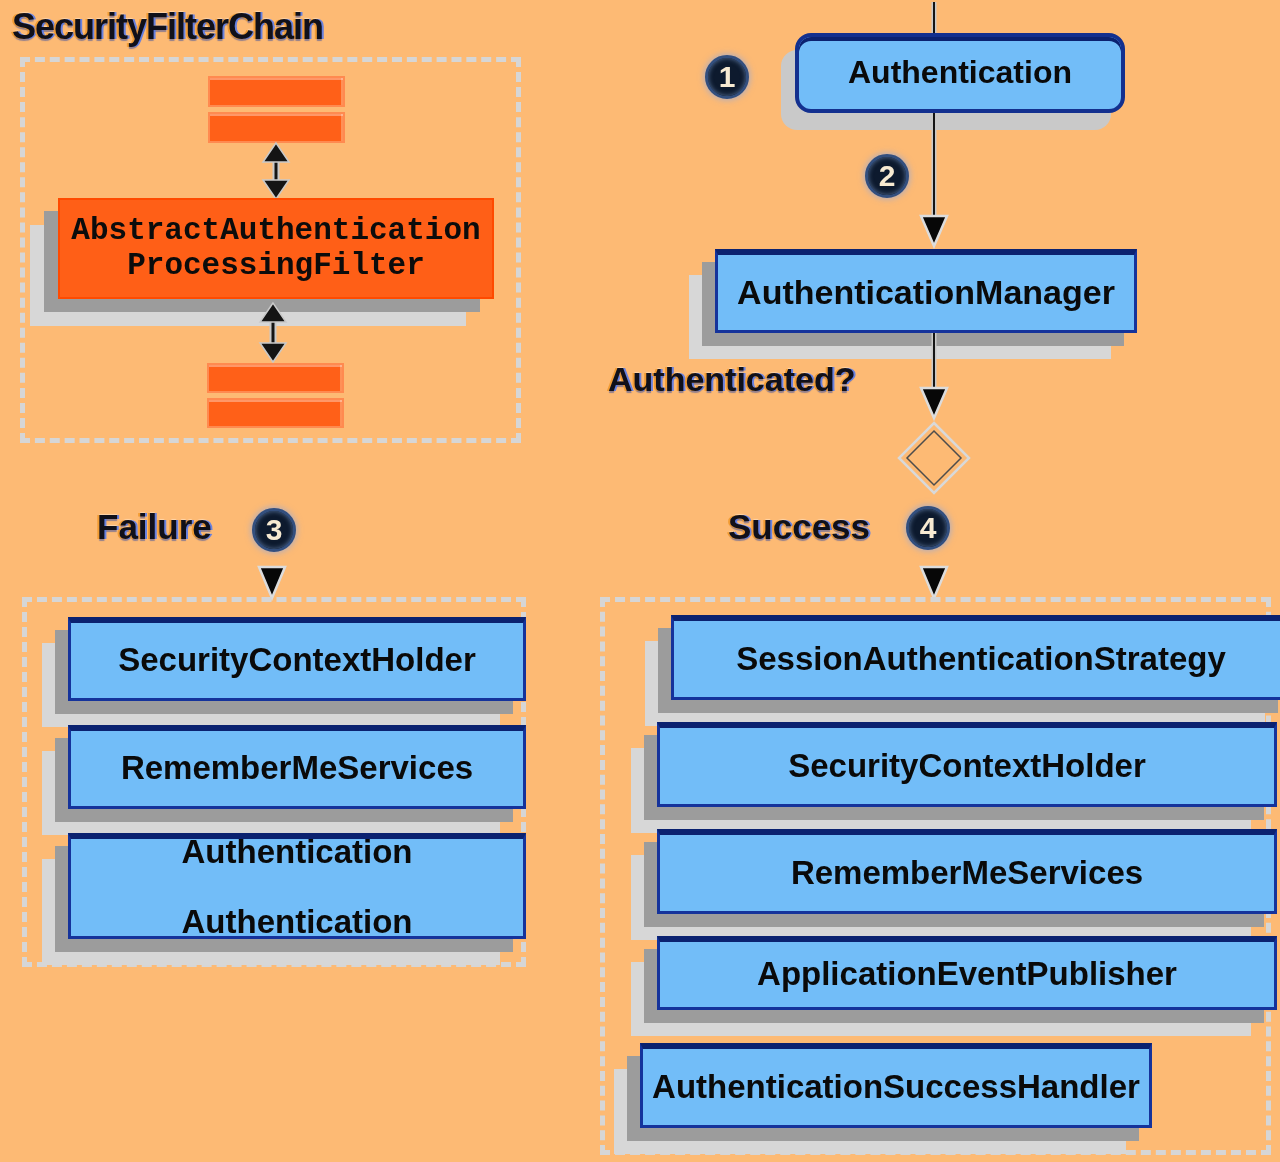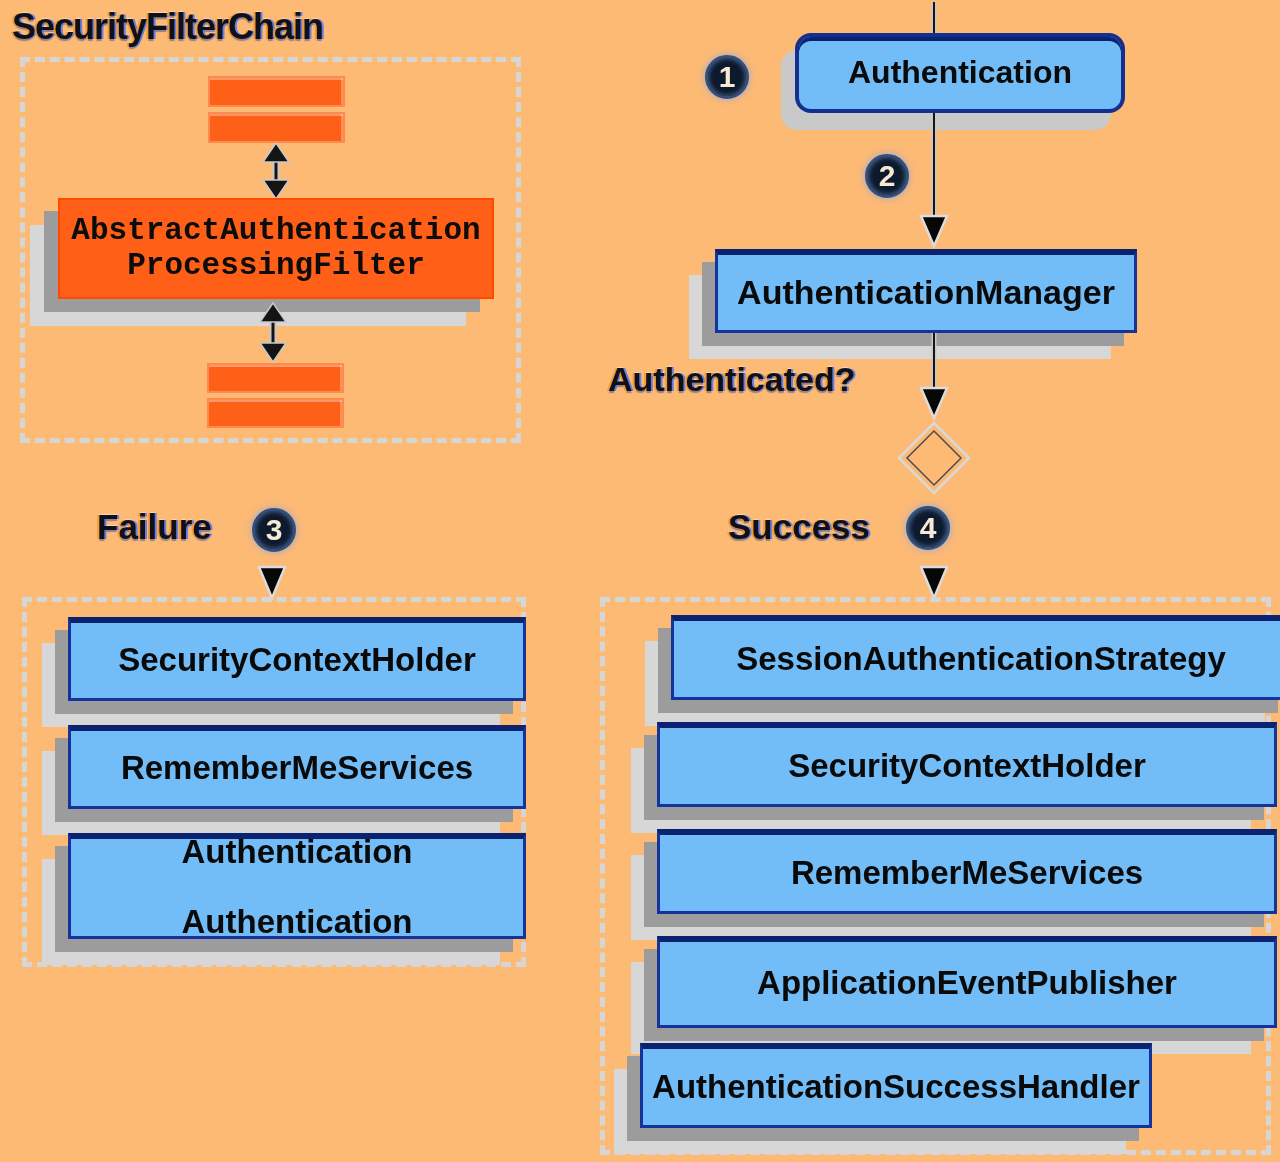--- a/index.html
+++ b/index.html
@@ -138,16 +138,16 @@
       <div>Authentication</div>
       <div>Authentication</div>
     </div>
   </div>
 
   <div class="abs dashedbox" style="left:600px;top:597px;width:671px;height:558px;"></div>
 
   <div class="abs bluebox" style="left:651px;top:615px;width:620px;height:85px;">SessionAuthenticationStrategy</div>
   <div class="abs bluebox" style="left:637px;top:722px;width:620px;height:85px;">SecurityContextHolder</div>
   <div class="abs bluebox" style="left:637px;top:829px;width:620px;height:85px;">RememberMeServices</div>
-  <div class="abs bluebox" style="left:637px;top:936px;width:620px;height:92px;">ApplicationEventPublisher</div>
+  <div class="abs bluebox" style="left:637px;top:936px;width:620px;height:74px;">ApplicationEventPublisher</div>
   <div class="abs bluebox" style="left:620px;top:1043px;width:512px;height:85px;">AuthenticationSuccessHandler</div>
 
 </div>
 
 </body></html>

